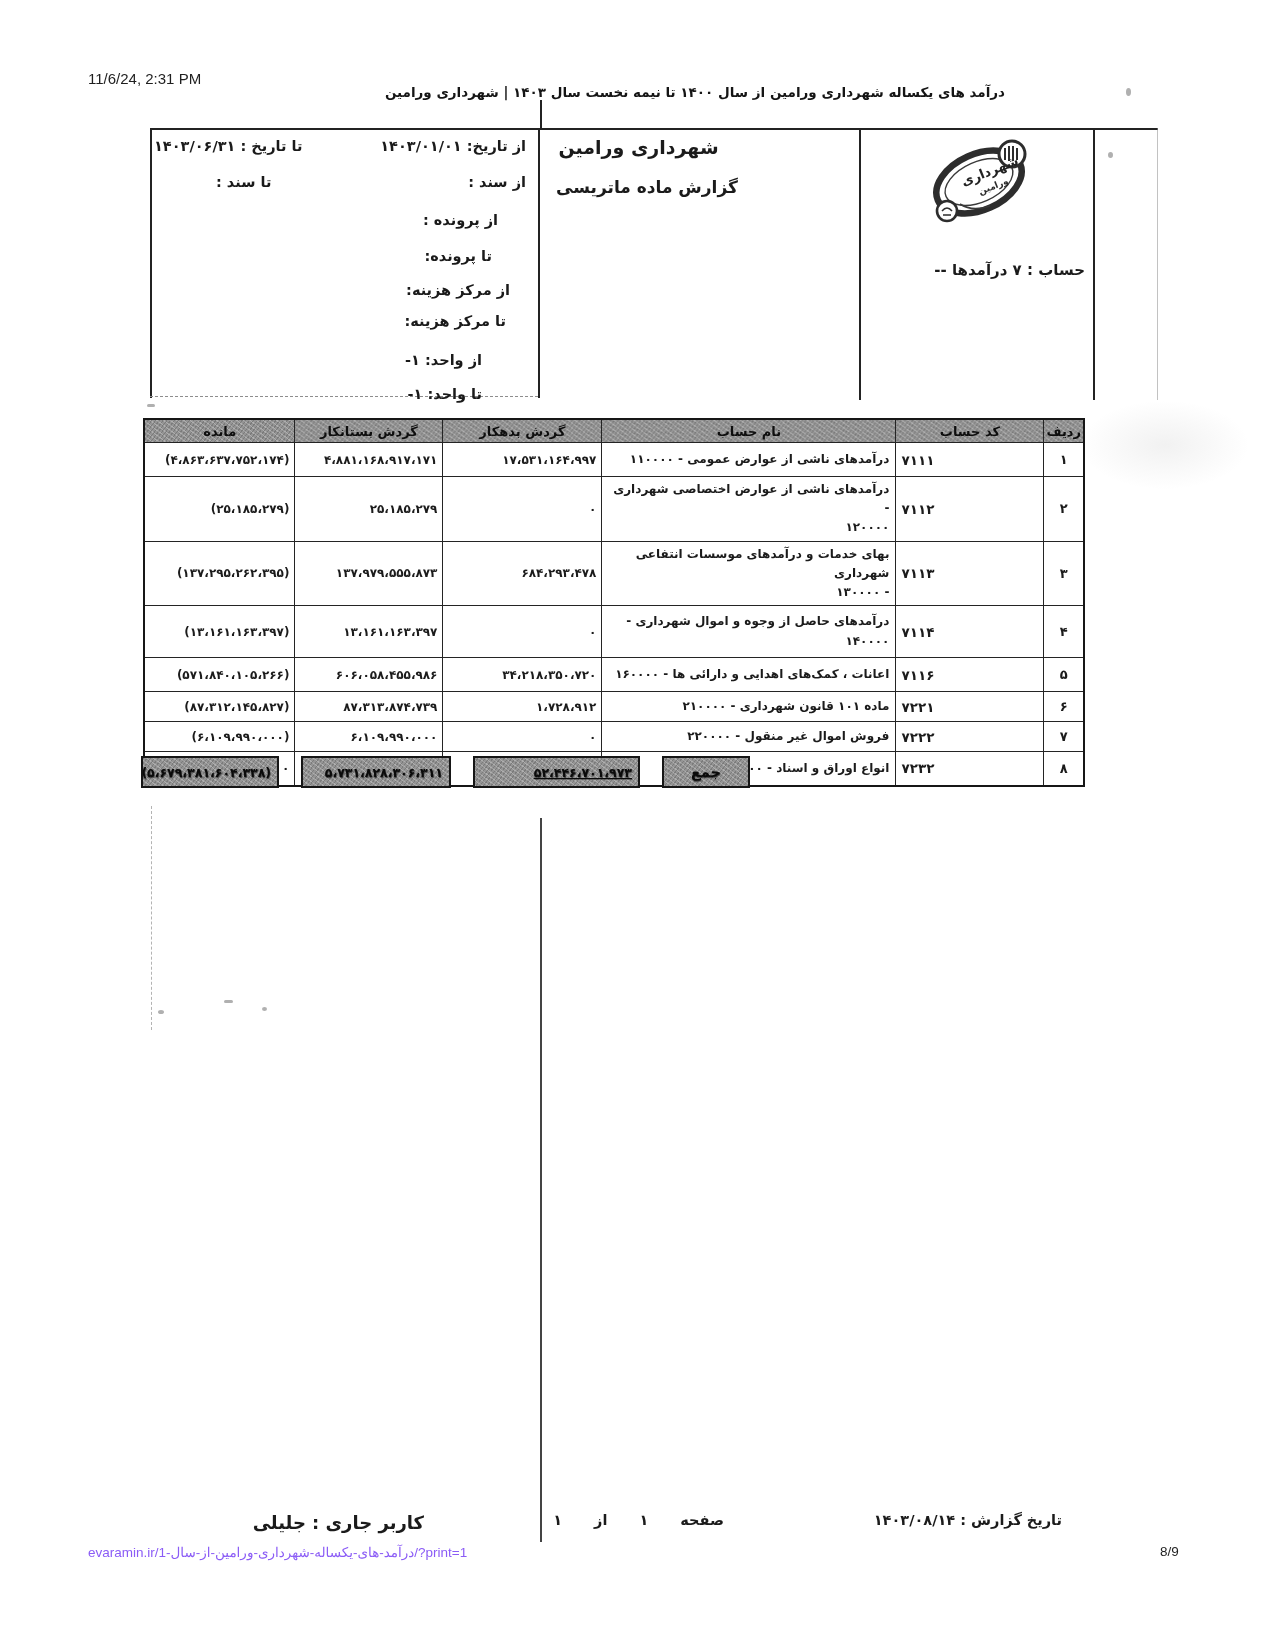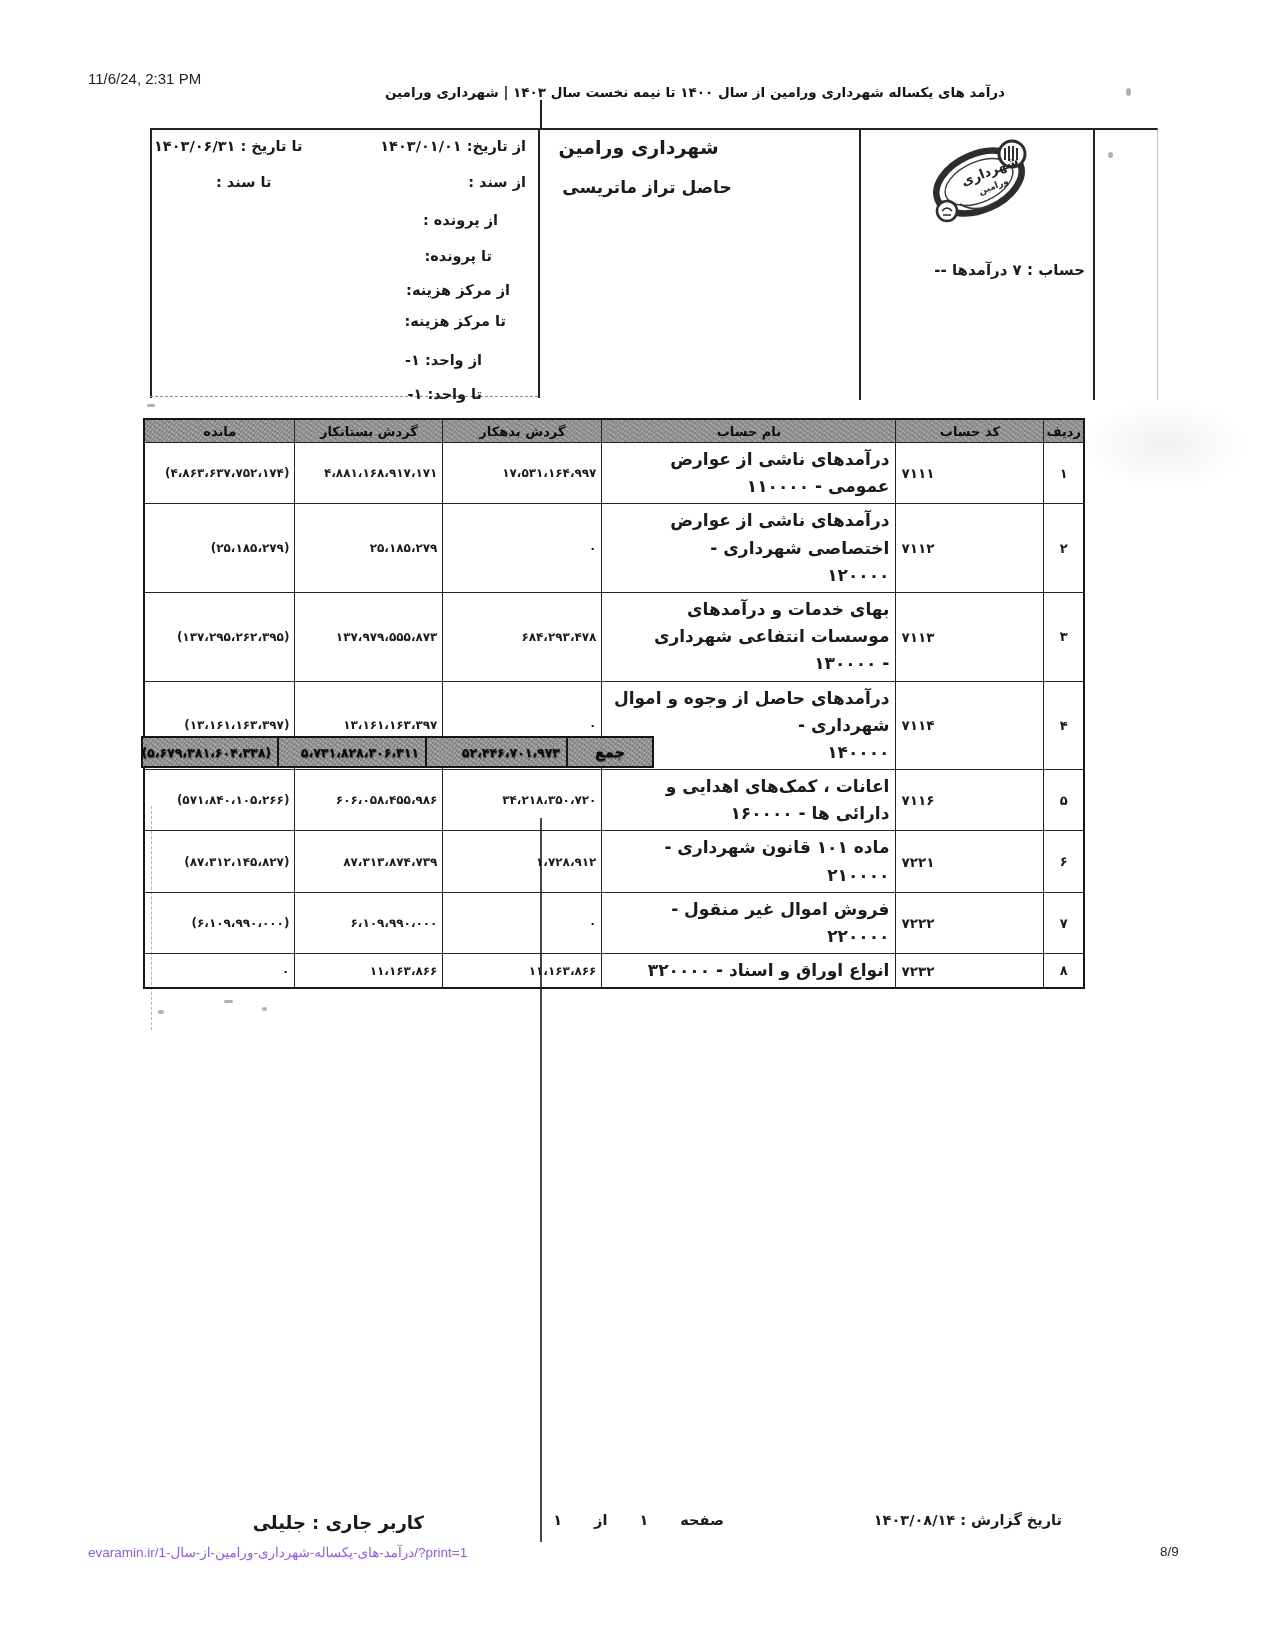--- a/index.html
+++ b/index.html
@@ -32,26 +32,26 @@
   
   table.bal{position:absolute;left:143px;top:378px;border-collapse:collapse;table-layout:fixed;
             border:2px solid #161616;}
   table.bal td,table.bal th{border:1.5px solid #242424;vertical-align:middle;overflow:hidden;}
   .texbar{background-color:#949494;
     background-image:
       repeating-linear-gradient(37deg, rgba(255,255,255,.25) 0 1px, transparent 1px 4px),
       repeating-linear-gradient(-53deg, rgba(25,25,25,.20) 0 1px, transparent 1px 3px);}
   th.hcell{font-size:13px;font-weight:700;color:#0e0e0e;height:20px;padding:1px 2px;}
   td.num{font-size:12px;font-weight:700;text-align:right;padding:2px 5px 2px 20px;white-space:nowrap;}
-  td.name{font-size:17px;font-weight:700;text-align:right;padding:3px 6px;line-height:1.6;}
+  td.name{font-size:12px;font-weight:700;text-align:right;padding:3px 6px;line-height:1.6;}
   td.code{font-size:13.5px;font-weight:700;text-align:left;padding:2px 5px;}
   td.rowno{font-size:13px;font-weight:700;text-align:center;}
 
   
-  .totalbar{left:143px;top:696px;display:flex;direction:ltr;}
+  .totalbar{left:143px;top:716px;display:flex;direction:ltr;gap:24px;}
   .totalbar .tcell{border:2px solid #161616;margin-left:-2px;height:32px;display:flex;align-items:center;
                    justify-content:flex-end;padding:0 6px;font-size:12.5px;font-weight:700;color:#0a0a0a;
                    text-shadow:.5px .5px 1.3px rgba(15,15,15,.75);white-space:nowrap;box-sizing:border-box;}
   .totalbar .tlabel{justify-content:center;font-size:14.5px;}
 
   
   .f-date{left:860px;top:1472px;width:202px;text-align:right;font-size:14.5px;font-weight:700;}
   .f-page{left:528px;top:1472px;width:196px;display:flex;gap:32px;font-size:14.5px;font-weight:700;}
   .f-user{left:246px;top:1472px;width:178px;text-align:right;font-size:18px;font-weight:700;}
 
@@ -104,21 +104,21 @@
       <span>از واحد:</span>
       <span class="ltr">-۱</span>
     </div>
     <div style="right:54px;top:256px;">
       <span>تا واحد:</span>
       <span class="ltr">-۱</span>
     </div>
   </div>
 
   <div class="abs org-name rtl">شهرداری ورامین</div>
-  <div class="abs rpt-title rtl">حاصل تراز ماتریسی</div>
+  <div class="abs rpt-title rtl">گزارش ماده ماتریسی</div>
   <div class="abs acct-line rtl">حساب : ۷ درآمدها --</div>
 
   <svg class="abs" style="left:918px;top:90px;" width="122" height="104" viewBox="0 0 122 104">
     <ellipse cx="61" cy="52" rx="45" ry="28" transform="rotate(-24 61 52)" fill="none" stroke="#2d2d2d" stroke-width="6.5"></ellipse>
     <ellipse cx="61" cy="52" rx="36" ry="20" transform="rotate(-24 61 52)" fill="none" stroke="#3a3a3a" stroke-width="1.4"></ellipse>
     <circle cx="94" cy="24" r="13" fill="#ffffff" stroke="#2d2d2d" stroke-width="3"></circle>
     <path d="M87 18 v12 M91 16 v15 M95 16 v15 M99 18 v12" stroke="#2d2d2d" stroke-width="2" fill="none"></path>
     <circle cx="29" cy="81" r="10" fill="#ffffff" stroke="#2d2d2d" stroke-width="2.6"></circle>
     <path d="M24 81 q5 -6 10 0 M25 85 h8" stroke="#2d2d2d" stroke-width="1.5" fill="none"></path>
     <text x="44" y="52" transform="rotate(-22 56 50)" font-size="13" font-weight="bold" fill="#222">شهرداری</text>
@@ -231,21 +231,21 @@
           </td>
       <td class="code">۷۲۳۲</td>
       <td class="rowno">۸</td>
     </tr>
   </tbody>
     </table>
 
   <div class="abs totalbar">
     <div class="tcell texbar ltr" style="width:138px;">(۵،۶۷۹،۳۸۱،۶۰۴،۳۳۸)</div>
     <div class="tcell texbar ltr" style="width:150px;">۵،۷۳۱،۸۲۸،۳۰۶،۳۱۱</div>
-    <div class="tcell texbar ltr" style="width:143px;">۵۲،۴۴۶،۷۰۱،۹۷۳</div>
+    <div class="tcell texbar ltr" style="width:167px;text-decoration:underline;">۵۲،۴۴۶،۷۰۱،۹۷۳</div>
     <div class="tcell texbar tlabel rtl" style="width:88px;">جمع</div>
   </div>
 
   <div class="abs f-date rtl">تاریخ گزارش : ۱۴۰۳/۰۸/۱۴</div>
   <div class="abs f-page rtl">
     <span>صفحه</span>
     <span>۱</span>
     <span>از</span>
     <span>۱</span>
   </div>

